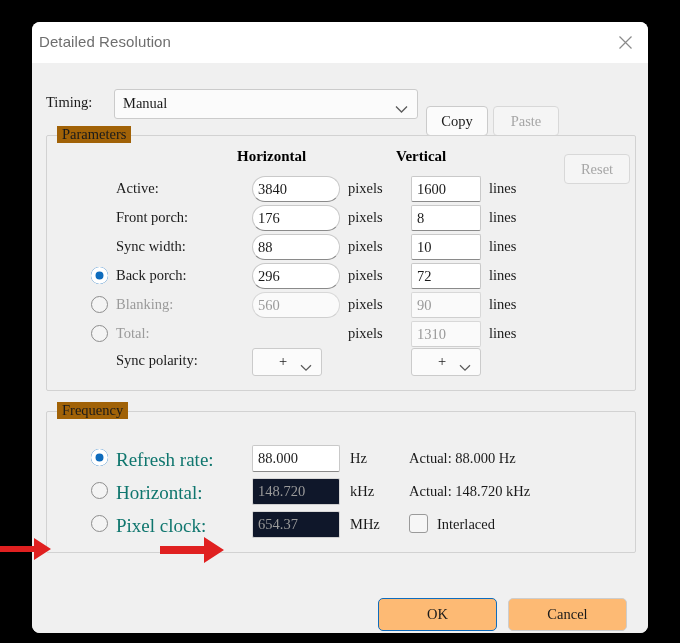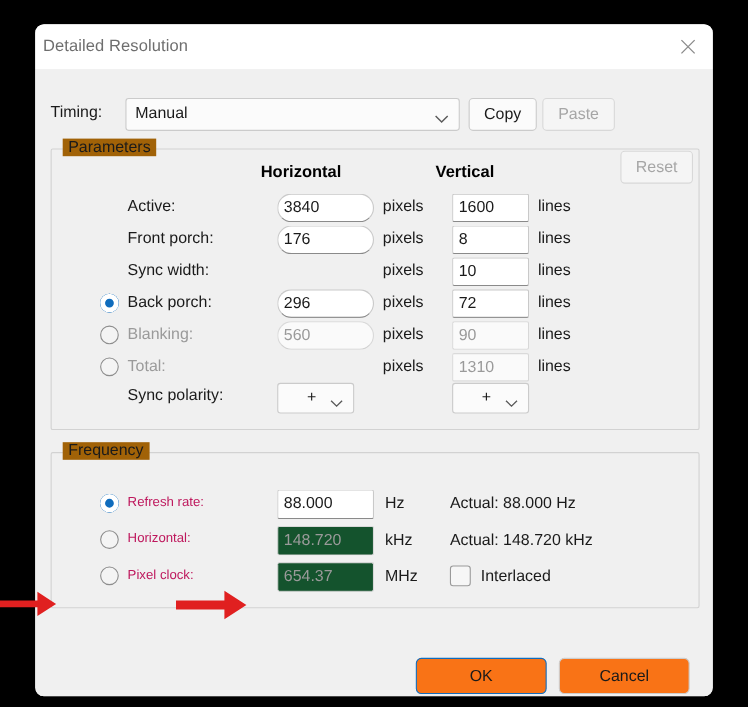--- a/index.html
+++ b/index.html
@@ -34,36 +34,37 @@
   #close-btn{
     position:absolute;right:0px;top:0px;width:46px;height:41px;
     display:flex;align-items:center;justify-content:center;
     cursor:pointer;
   }
   #close-btn svg{display:block;}
   
   #content{
     position:absolute;left:0;top:41px;width:616px;height:570px;
     background:#f0f0f0;
+    font-family:Liberation Serif, serif;
   }
   
   #timing-row{position:absolute;left:14px;top:26px;width:590px;height:30px;}
   .lbl{font-size:14.5px;color:#1a1a1a;white-space:nowrap;}
   #timing-label{position:absolute;left:0px;top:5px;}
   #timing-combo{
     position:absolute;left:68px;top:0px;width:304px;height:30px;
     background:#fbfbfb;border:1px solid #cbcbcb;border-radius:3px;
     box-sizing:border-box;cursor:pointer;
   }
   #timing-combo-value{
     position:absolute;left:8px;top:5px;font-size:14.5px;color:#1a1a1a;
   }
   #timing-combo-chevron{position:absolute;right:9px;top:10px;}
   .btn{
-    position:absolute;top:0px;height:30px;
+    position:absolute;top:17px;height:30px;
     background:#fbfbfb;border:1px solid #cbcbcb;border-radius:4px;
     box-sizing:border-box;
     display:flex;align-items:center;justify-content:center;
     font-size:14.5px;color:#1a1a1a;cursor:pointer;
   }
   .btn.disabled{color:#a6a6a6;cursor:default;background:#f5f5f5;border-color:#d8d8d8;}
   #btn-copy{left:380px;width:62px;}
   #btn-paste{left:447px;width:66px;}
   #btn-reset{left:518px;width:66px;margin-top:48px;}
   
@@ -127,42 +128,42 @@
     box-sizing:border-box;cursor:pointer;
   }
   .polsel .v{position:absolute;left:26px;top:4px;font-size:14.5px;color:#1a1a1a;}
   .polsel .c{position:absolute;right:9px;top:9px;}
   #pol-h{left:205px;width:70px;}
   #pol-v{left:364px;width:70px;}
   
   .frow{position:absolute;left:0;width:590px;height:27px;}
   .frow-label{
     position:absolute;left:69px;top:4px;
-    font-size:12px;color:#be185d;white-space:nowrap;
+    font-size:19px;color:#0f766e;white-space:nowrap;
   }
   .ffield{
     position:absolute;left:205px;top:0px;width:88px;height:27px;
     background:#ffffff;border:1px solid #c9c9c9;border-bottom-color:#8a8a8a;
     border-radius:2px;box-sizing:border-box;
     font-size:14.5px;color:#1a1a1a;padding-left:5px;line-height:25px;
     white-space:nowrap;overflow:hidden;cursor:text;
   }
-  .ffield.dim{color:#9a9a9a;background:#14532d;border-color:#d8d8d8;border-bottom-color:#cfcfcf;}
+  .ffield.dim{color:#9a9a9a;background:#0f172a;border-color:#d8d8d8;border-bottom-color:#cfcfcf;}
   .funit{position:absolute;left:303px;top:5px;font-size:14.5px;color:#1a1a1a;}
   .factual{position:absolute;left:362px;top:5px;font-size:14.5px;color:#1a1a1a;white-space:nowrap;}
   #interlaced-box{
     position:absolute;left:362px;top:3px;width:19px;height:19px;
     background:#f6f6f6;border:1.4px solid #9a9a9a;border-radius:3px;
     box-sizing:border-box;cursor:pointer;
   }
   #interlaced-label{position:absolute;left:390px;top:5px;font-size:14.5px;color:#1a1a1a;}
   
   .fbtn{
     position:absolute;top:535px;height:33px;
-    background:#f97316;border:1px solid #cdcdcd;border-radius:5px;
+    background:#fdba74;border:1px solid #cdcdcd;border-radius:5px;
     box-sizing:border-box;display:flex;align-items:center;justify-content:center;
     font-size:14.5px;color:#1a1a1a;cursor:pointer;
   }
   #btn-ok{left:346px;width:119px;border:1.6px solid #0f6cbd;}
   #btn-cancel{left:476px;width:119px;}
   
   .arrow{position:absolute;pointer-events:none;}
   #arrow-left{left:0px;top:533px;}
   #arrow-inline{left:160px;top:534px;}
 </style>
@@ -213,20 +214,21 @@
           </div>
           <div class="prow" style="top: 69px;">
             <div class="prow-label">Front porch:</div>
             <div class="field fh">176</div>
             <div class="unit uh">pixels</div>
             <div class="field fv">8</div>
             <div class="unit uv">lines</div>
           </div>
           <div class="prow" style="top: 98px;">
             <div class="prow-label">Sync width:</div>
+            <div class="field fh">88</div>
             <div class="unit uh">pixels</div>
             <div class="field fv">10</div>
             <div class="unit uv">lines</div>
           </div>
           <div class="prow" style="top: 127px;">
             <div class="radio checked"></div>
             <div class="prow-label">Back porch:</div>
             <div class="field fh">296</div>
             <div class="unit uh">pixels</div>
             <div class="field fv">72</div>

